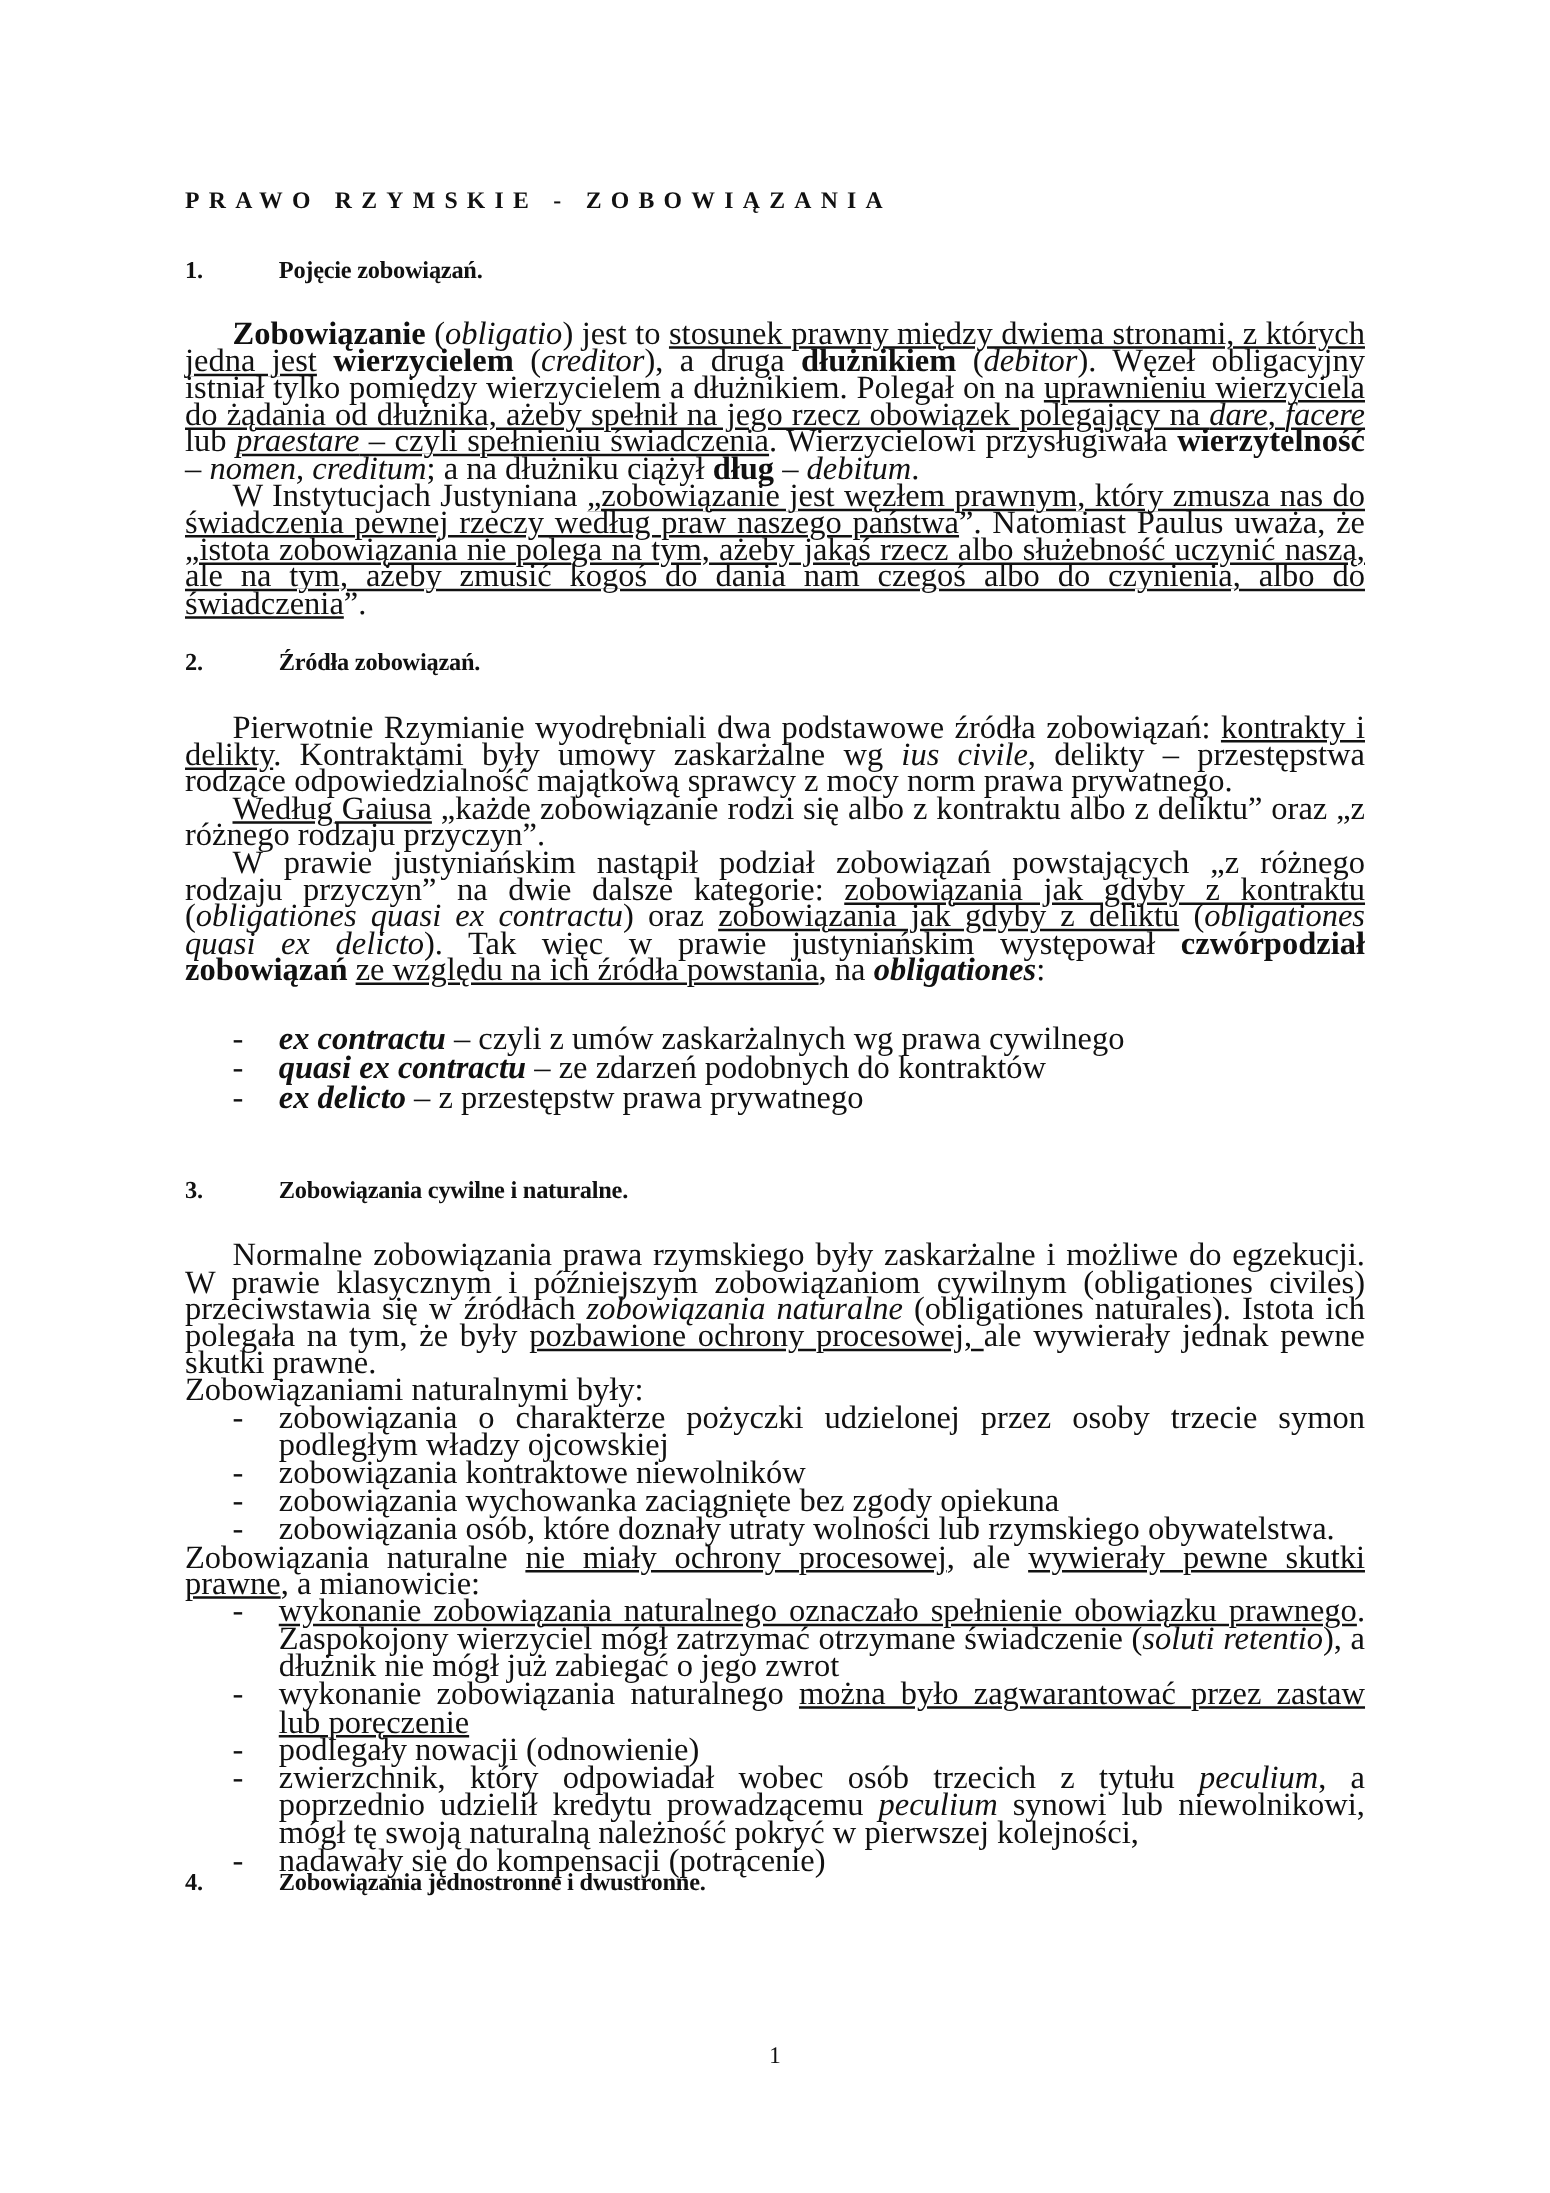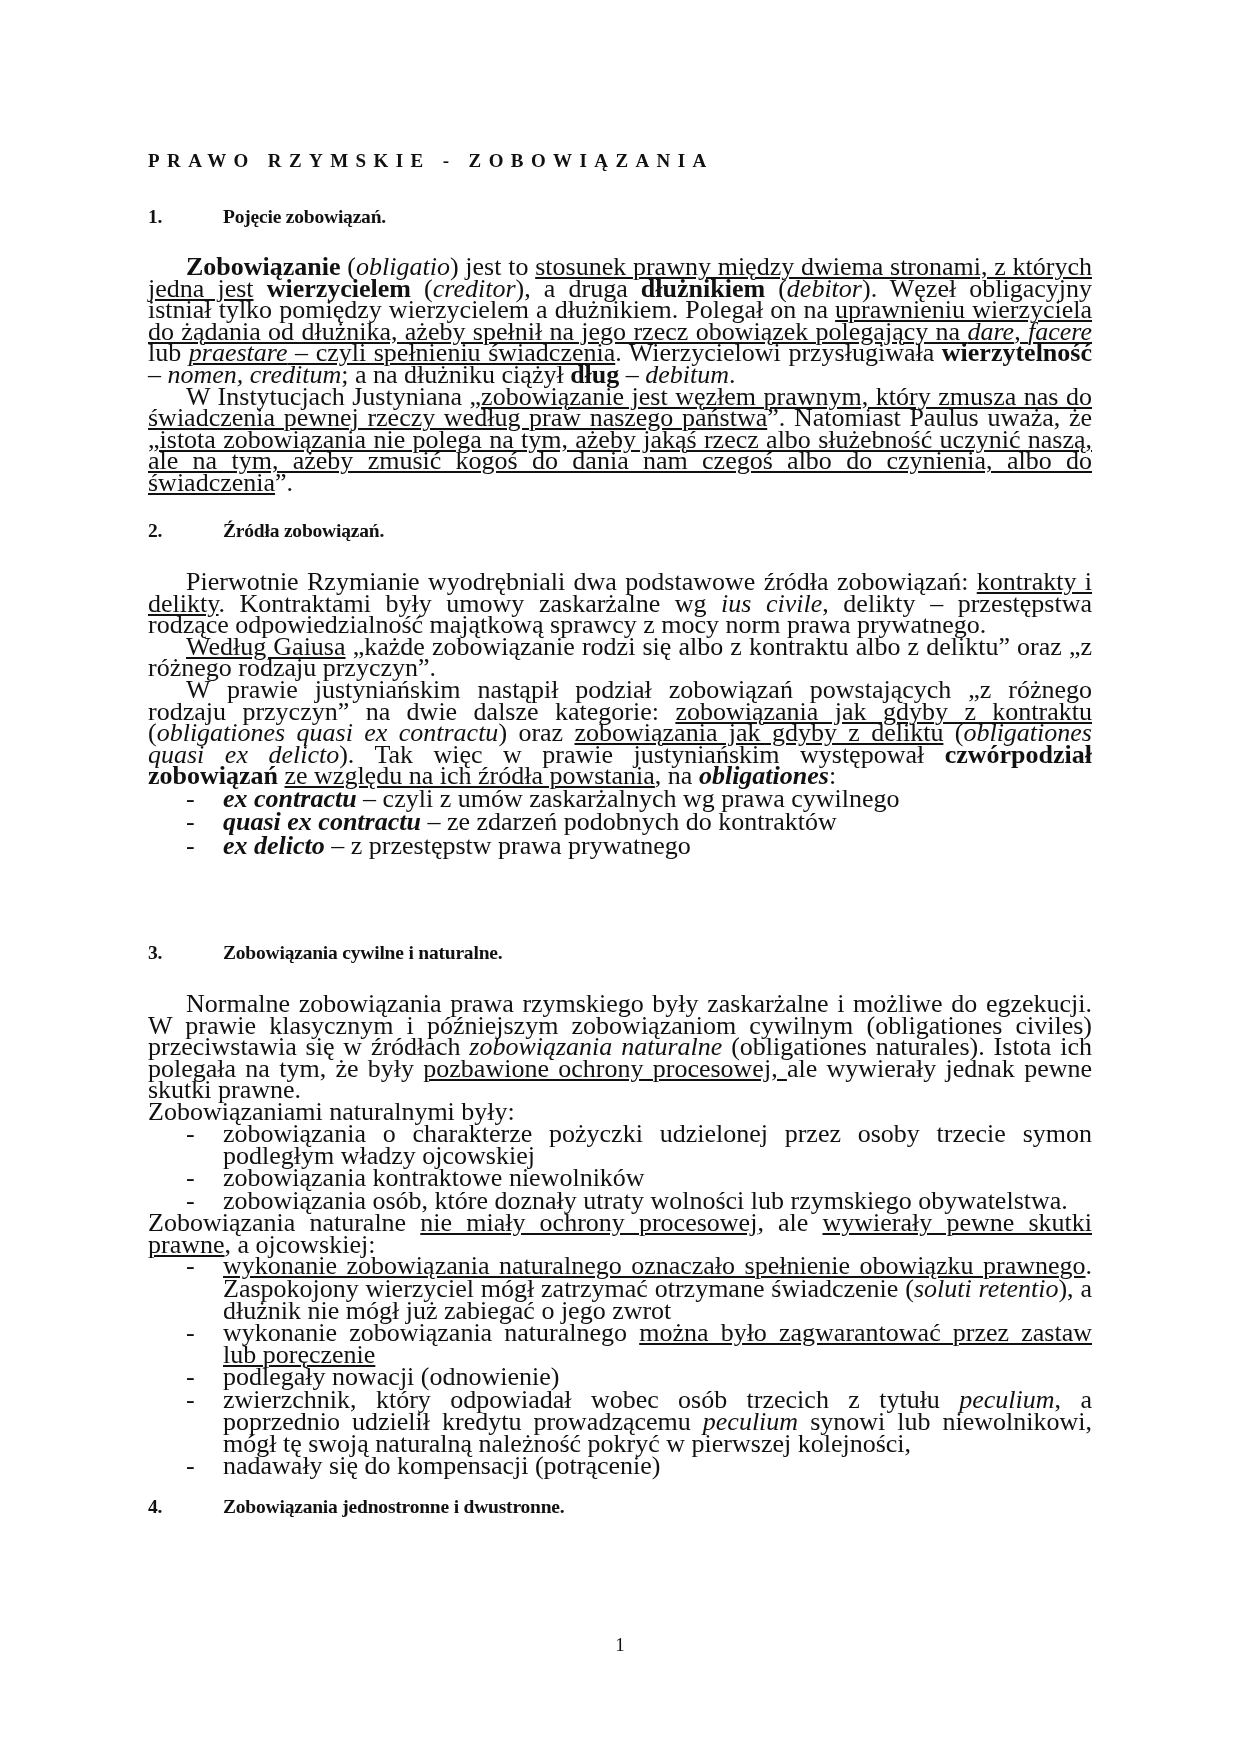--- a/index.html
+++ b/index.html
@@ -36,40 +36,41 @@
   </div>
 
   <div class="h" style="top:520px">
     <span class="num">2.</span><span>Źródła zobowiązań.</span>
   </div>
 
   <div class="block" style="top:571px">
     <p class="ind"><span>Pierwotnie Rzymianie wyodrębniali dwa podstawowe źródła zobowiązań: </span><span class="u">kontrakty i delikty</span><span>. Kontraktami były umowy zaskarżalne wg </span><i>ius civile</i><span>, delikty – przestępstwa rodzące odpowiedzialność majątkową sprawcy z mocy norm prawa prywatnego.</span></p>
     <p class="ind"><span class="u">Według Gaiusa</span><span> „każde zobowiązanie rodzi się albo z kontraktu albo z deliktu” oraz „z różnego rodzaju przyczyn”.</span></p>
     <p class="ind"><span>W prawie justyniańskim nastąpił podział zobowiązań powstających „z różnego rodzaju przyczyn” na dwie dalsze kategorie: </span><span class="u">zobowiązania jak gdyby z kontraktu</span><span> (</span><i>obligationes quasi ex contractu</i><span>) oraz </span><span class="u">zobowiązania jak gdyby z deliktu</span><span> (</span><i>obligationes quasi ex delicto</i><span>). Tak więc w prawie justyniańskim występował </span><b>czwórpodział zobowiązań</b><span> </span><span class="u">ze względu na ich źródła powstania</span><span>, na </span><b><i>obligationes</i></b><span>:</span></p>
-    <ul style="line-height:23.5px;">
+    <ul style="line-height:23.5px;margin-top:32px;">
       <li><b><i>ex contractu</i></b><span> – czyli z umów zaskarżalnych wg prawa cywilnego</span></li>
       <li><b><i>quasi ex contractu</i></b><span> – ze zdarzeń podobnych do kontraktów</span></li>
       <li><b><i>ex delicto</i></b><span> – z przestępstw prawa prywatnego</span></li>
     </ul>
   </div>
 
   <div class="h" style="top:942px">
     <span class="num">3.</span><span>Zobowiązania cywilne i naturalne.</span>
   </div>
 
   <div class="block" style="top:993px">
     <p class="ind"><span>Normalne zobowiązania prawa rzymskiego były zaskarżalne i możliwe do egzekucji.  W prawie klasycznym i późniejszym zobowiązaniom cywilnym (obligationes civiles) przeciwstawia się w źródłach </span><i>zobowiązania naturalne</i><span> (obligationes naturales). Istota ich polegała na tym, że były </span><span class="u">pozbawione ochrony procesowej, </span><span>ale wywierały jednak pewne skutki prawne.</span></p>
     <p>Zobowiązaniami naturalnymi były:</p>
     <ul style="line-height:22.4px;">
       <li>zobowiązania o charakterze pożyczki udzielonej przez osoby trzecie symon podległym władzy ojcowskiej</li>
       <li>zobowiązania kontraktowe niewolników</li>
+      <li>zobowiązania wychowanka zaciągnięte bez zgody opiekuna</li>
       <li>zobowiązania osób, które doznały utraty wolności lub rzymskiego obywatelstwa.</li>
     </ul>
-    <p><span>Zobowiązania naturalne </span><span class="u">nie miały ochrony procesowej</span><span>, ale </span><span class="u">wywierały pewne skutki prawne</span><span>, a ojcowskiej:</span></p>
+    <p><span>Zobowiązania naturalne </span><span class="u">nie miały ochrony procesowej</span><span>, ale </span><span class="u">wywierały pewne skutki prawne</span><span>, a mianowicie:</span></p>
     <ul style="line-height:22.2px;">
       <li><span class="u">wykonanie zobowiązania naturalnego oznaczało spełnienie obowiązku prawnego</span><span>. Zaspokojony wierzyciel mógł zatrzymać otrzymane świadczenie (</span><i>soluti retentio</i><span>), a dłużnik nie mógł już zabiegać o jego zwrot</span></li>
       <li><span>wykonanie zobowiązania naturalnego </span><span class="u">można było zagwarantować przez zastaw lub poręczenie</span></li>
       <li><span>podlegały nowacji (odnowienie)</span></li>
       <li><span>zwierzchnik, który odpowiadał wobec osób trzecich z tytułu </span><i>peculium</i><span>, a poprzednio udzielił kredytu prowadzącemu </span><i>peculium</i><span> synowi lub niewolnikowi, mógł tę swoją naturalną należność pokryć w pierwszej kolejności,</span></li>
       <li><span>nadawały się do kompensacji (potrącenie)</span></li>
     </ul>
   </div>
 
   <div class="h" style="top:1496px">

